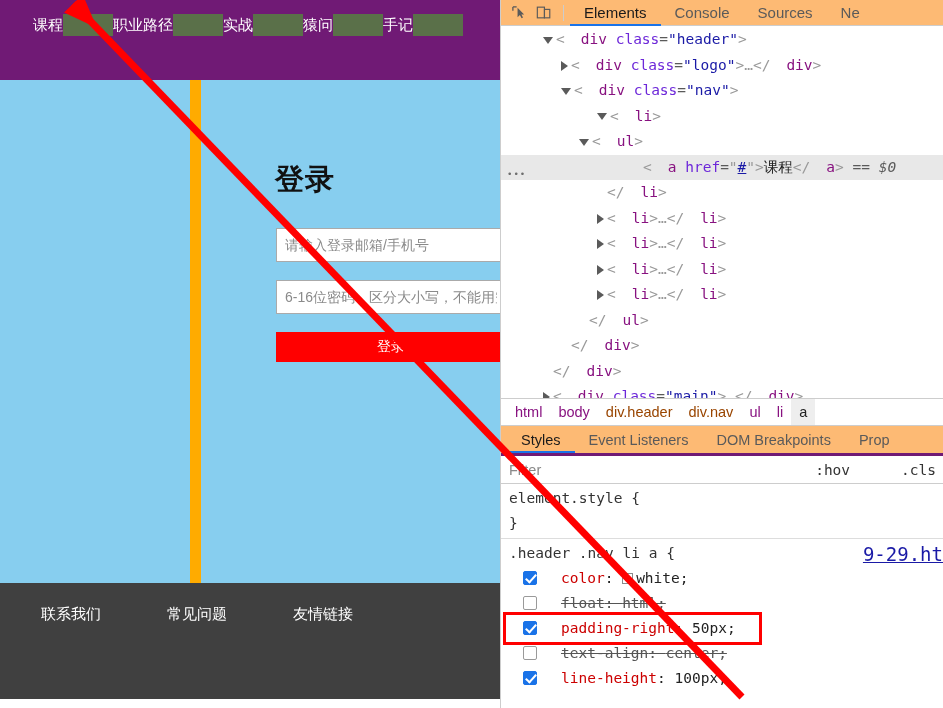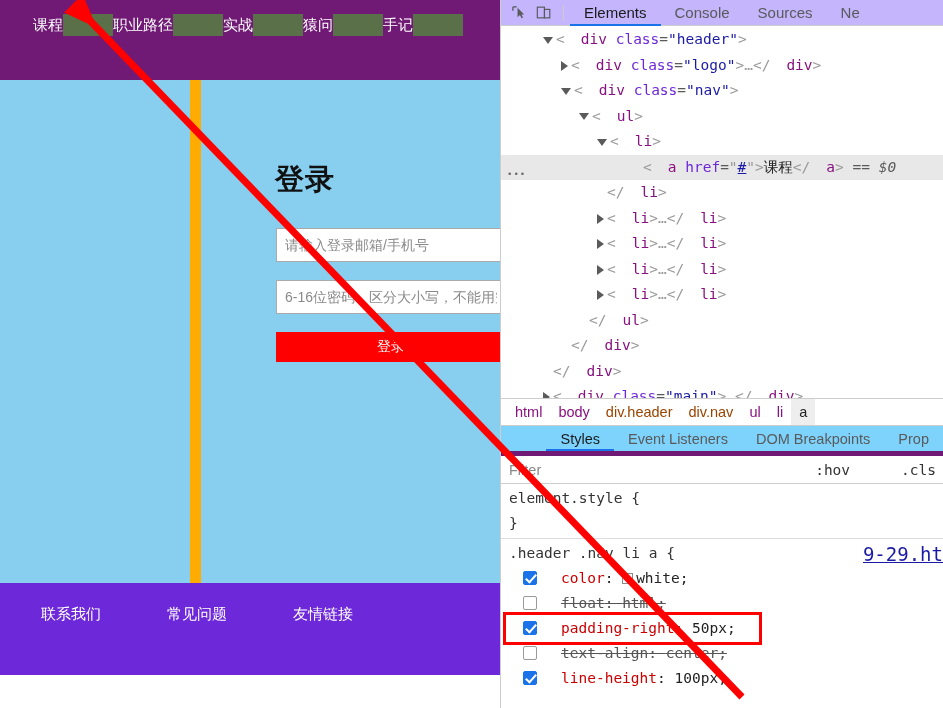--- a/index.html
+++ b/index.html
@@ -101,22 +101,22 @@
     color: #ffffff;
     font-size: 14px;
     font-family: "Liberation Sans", sans-serif;
     cursor: pointer;
     padding: 0;
   }
 
   
   .footer {
     position: absolute; left: 0; top: 583px;
-    width: 500px; height: 92px;
-    background: #6d28d9;
+    width: 500px; height: 116px;
+    background: #404040;
   }
   .footer-links {
     position: absolute; left: 8px; top: 22px;
     margin: 0; padding: 0; list-style: none;
     white-space: nowrap; font-size: 0;
   }
   .footer-links li { display: inline-block; }
   .footer-link {
     display: inline-block;
     color: #ffffff;
@@ -137,21 +137,21 @@
     position: absolute; left: 500px; top: 0;
     width: 443px; height: 708px;
     background: #ffffff;
     border-left: 1px solid #cdcdcd;
     font-family: "Liberation Sans", sans-serif;
     overflow: hidden;
   }
   .dt-toolbar {
     position: relative;
     height: 26px;
-    background: #c4b5fd;
+    background: #fdba74;
     border-bottom: 1px solid #cdcdcd;
     display: flex; align-items: center;
     padding-left: 4px;
     text-align: center;
   }
   .dt-icon {
     width: 26px; height: 22px;
     display: flex; align-items: center; justify-content: center;
     cursor: pointer;
   }
@@ -229,25 +229,24 @@
     display: flex; align-items: center;
     color: #881280; cursor: pointer;
   }
   .crumb.nonmatch { color: #994500; }
   .crumb.sel { background: #eeeeee; color: #222222; }
 
   
   .st-tabs {
     height: 30px;
     display: flex; align-items: stretch;
-    background: #7dd3fc;
-    border-bottom: 5px solid #701a75;
+    background: #fdba74;
+    border-bottom: 3px solid #701a75;
     padding-left: 6px;
     position: relative;
-    justify-content: flex-end;
   }
   .st-tab {
     padding: 0 14px;
     display: flex; align-items: center;
     font-size: 14.5px; color: #5a5a5a; cursor: pointer;
     white-space: nowrap;
   }
   .st-tab.active {
     color: #1a1a1a;
     box-shadow: inset 0 -2px 0 #1a73e8;
@@ -374,22 +373,22 @@
           <div class="dt-tab">Console</div>
           <div class="dt-tab">Sources</div>
           <div class="dt-tab">Ne</div>
         </div>
     </div>
 
     <div class="dom-tree" id="dom-tree">
         <div class="dom-row"><span style="padding-left: 42px;"><span class="tri open"></span><span class="brk">&lt;</span><span class="tagp">div</span><span> </span><span class="attrn">class</span><span class="eq">=</span><span class="attrv">"header"</span><span class="brk">&gt;</span></span></div>
         <div class="dom-row"><span style="padding-left: 60px;"><span class="tri"></span><span class="brk">&lt;</span><span class="tagp">div</span><span> </span><span class="attrn">class</span><span class="eq">=</span><span class="attrv">"logo"</span><span class="brk">&gt;</span><span class="brk">…</span><span class="brk">&lt;/</span><span class="tagp">div</span><span class="brk">&gt;</span></span></div>
         <div class="dom-row"><span style="padding-left: 60px;"><span class="tri open"></span><span class="brk">&lt;</span><span class="tagp">div</span><span> </span><span class="attrn">class</span><span class="eq">=</span><span class="attrv">"nav"</span><span class="brk">&gt;</span></span></div>
+        <div class="dom-row"><span style="padding-left: 96px;"><span class="tri open"></span><span class="brk">&lt;</span><span class="tagp">li</span><span class="brk">&gt;</span></span></div>
         <div class="dom-row"><span style="padding-left: 78px;"><span class="tri open"></span><span class="brk">&lt;</span><span class="tagp">ul</span><span class="brk">&gt;</span></span></div>
-        <div class="dom-row"><span style="padding-left: 96px;"><span class="tri open"></span><span class="brk">&lt;</span><span class="tagp">li</span><span class="brk">&gt;</span></span></div>
         <div class="dom-row sel"><span class="ellipsis" style="font-size: 9px; top: 7px;">•••</span><span style="padding-left: 132px;"><span style="display: inline-block; width: 10px;"></span><span class="brk">&lt;</span><span class="tagp">a</span><span> </span><span class="attrn">href</span><span class="eq">=</span><span class="brk">"</span><span class="lnk">#</span><span class="brk">"</span><span class="brk">&gt;</span><span class="txt">课程</span><span class="brk">&lt;/</span><span class="tagp">a</span><span class="brk">&gt;</span><span> </span><span class="eq">==</span><span> </span><span class="dollar">$0</span></span></div>
         <div class="dom-row"><span style="padding-left: 96px;"><span style="display: inline-block; width: 10px;"></span><span class="brk">&lt;/</span><span class="tagp">li</span><span class="brk">&gt;</span></span></div>
         <div class="dom-row"><span style="padding-left: 96px;"><span class="tri"></span><span class="brk">&lt;</span><span class="tagp">li</span><span class="brk">&gt;</span><span class="brk">…</span><span class="brk">&lt;/</span><span class="tagp">li</span><span class="brk">&gt;</span></span></div>
         <div class="dom-row"><span style="padding-left: 96px;"><span class="tri"></span><span class="brk">&lt;</span><span class="tagp">li</span><span class="brk">&gt;</span><span class="brk">…</span><span class="brk">&lt;/</span><span class="tagp">li</span><span class="brk">&gt;</span></span></div>
         <div class="dom-row"><span style="padding-left: 96px;"><span class="tri"></span><span class="brk">&lt;</span><span class="tagp">li</span><span class="brk">&gt;</span><span class="brk">…</span><span class="brk">&lt;/</span><span class="tagp">li</span><span class="brk">&gt;</span></span></div>
         <div class="dom-row"><span style="padding-left: 96px;"><span class="tri"></span><span class="brk">&lt;</span><span class="tagp">li</span><span class="brk">&gt;</span><span class="brk">…</span><span class="brk">&lt;/</span><span class="tagp">li</span><span class="brk">&gt;</span></span></div>
         <div class="dom-row"><span style="padding-left: 78px;"><span style="display: inline-block; width: 10px;"></span><span class="brk">&lt;/</span><span class="tagp">ul</span><span class="brk">&gt;</span></span></div>
         <div class="dom-row"><span style="padding-left: 60px;"><span style="display: inline-block; width: 10px;"></span><span class="brk">&lt;/</span><span class="tagp">div</span><span class="brk">&gt;</span></span></div>
         <div class="dom-row"><span style="padding-left: 42px;"><span style="display: inline-block; width: 10px;"></span><span class="brk">&lt;/</span><span class="tagp">div</span><span class="brk">&gt;</span></span></div>
         <div class="dom-row" style="overflow: hidden;"><span style="padding-left: 42px;"><span class="tri"></span><span class="brk">&lt;</span><span class="tagp">div</span><span> </span><span class="attrn">class</span><span class="eq">=</span><span class="attrv">"main"</span><span class="brk">&gt;</span><span class="brk">…</span><span class="brk">&lt;/</span><span class="tagp">div</span><span class="brk">&gt;</span></span></div>

